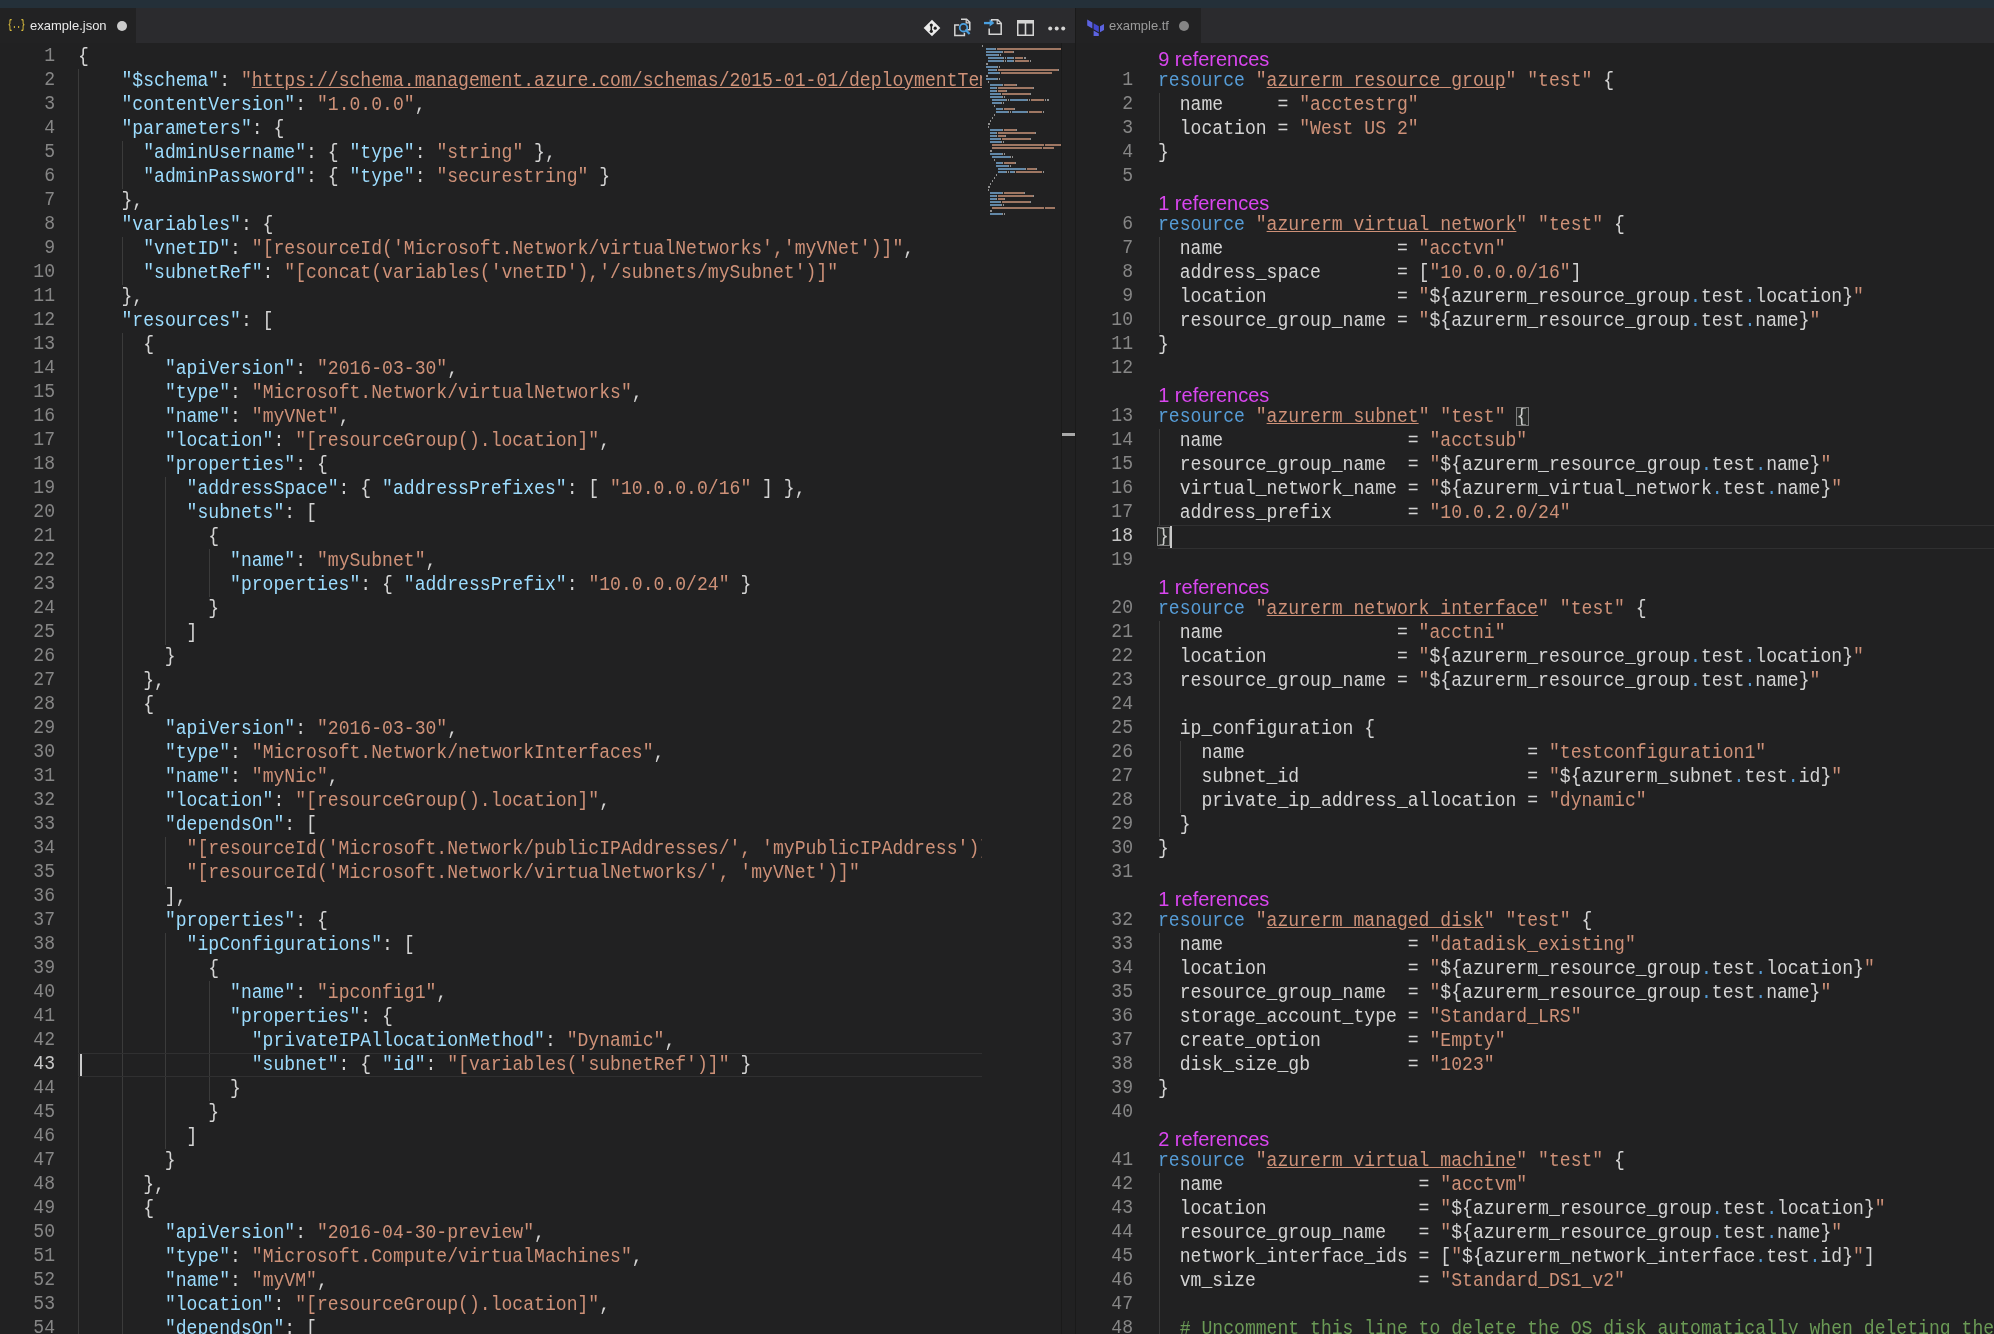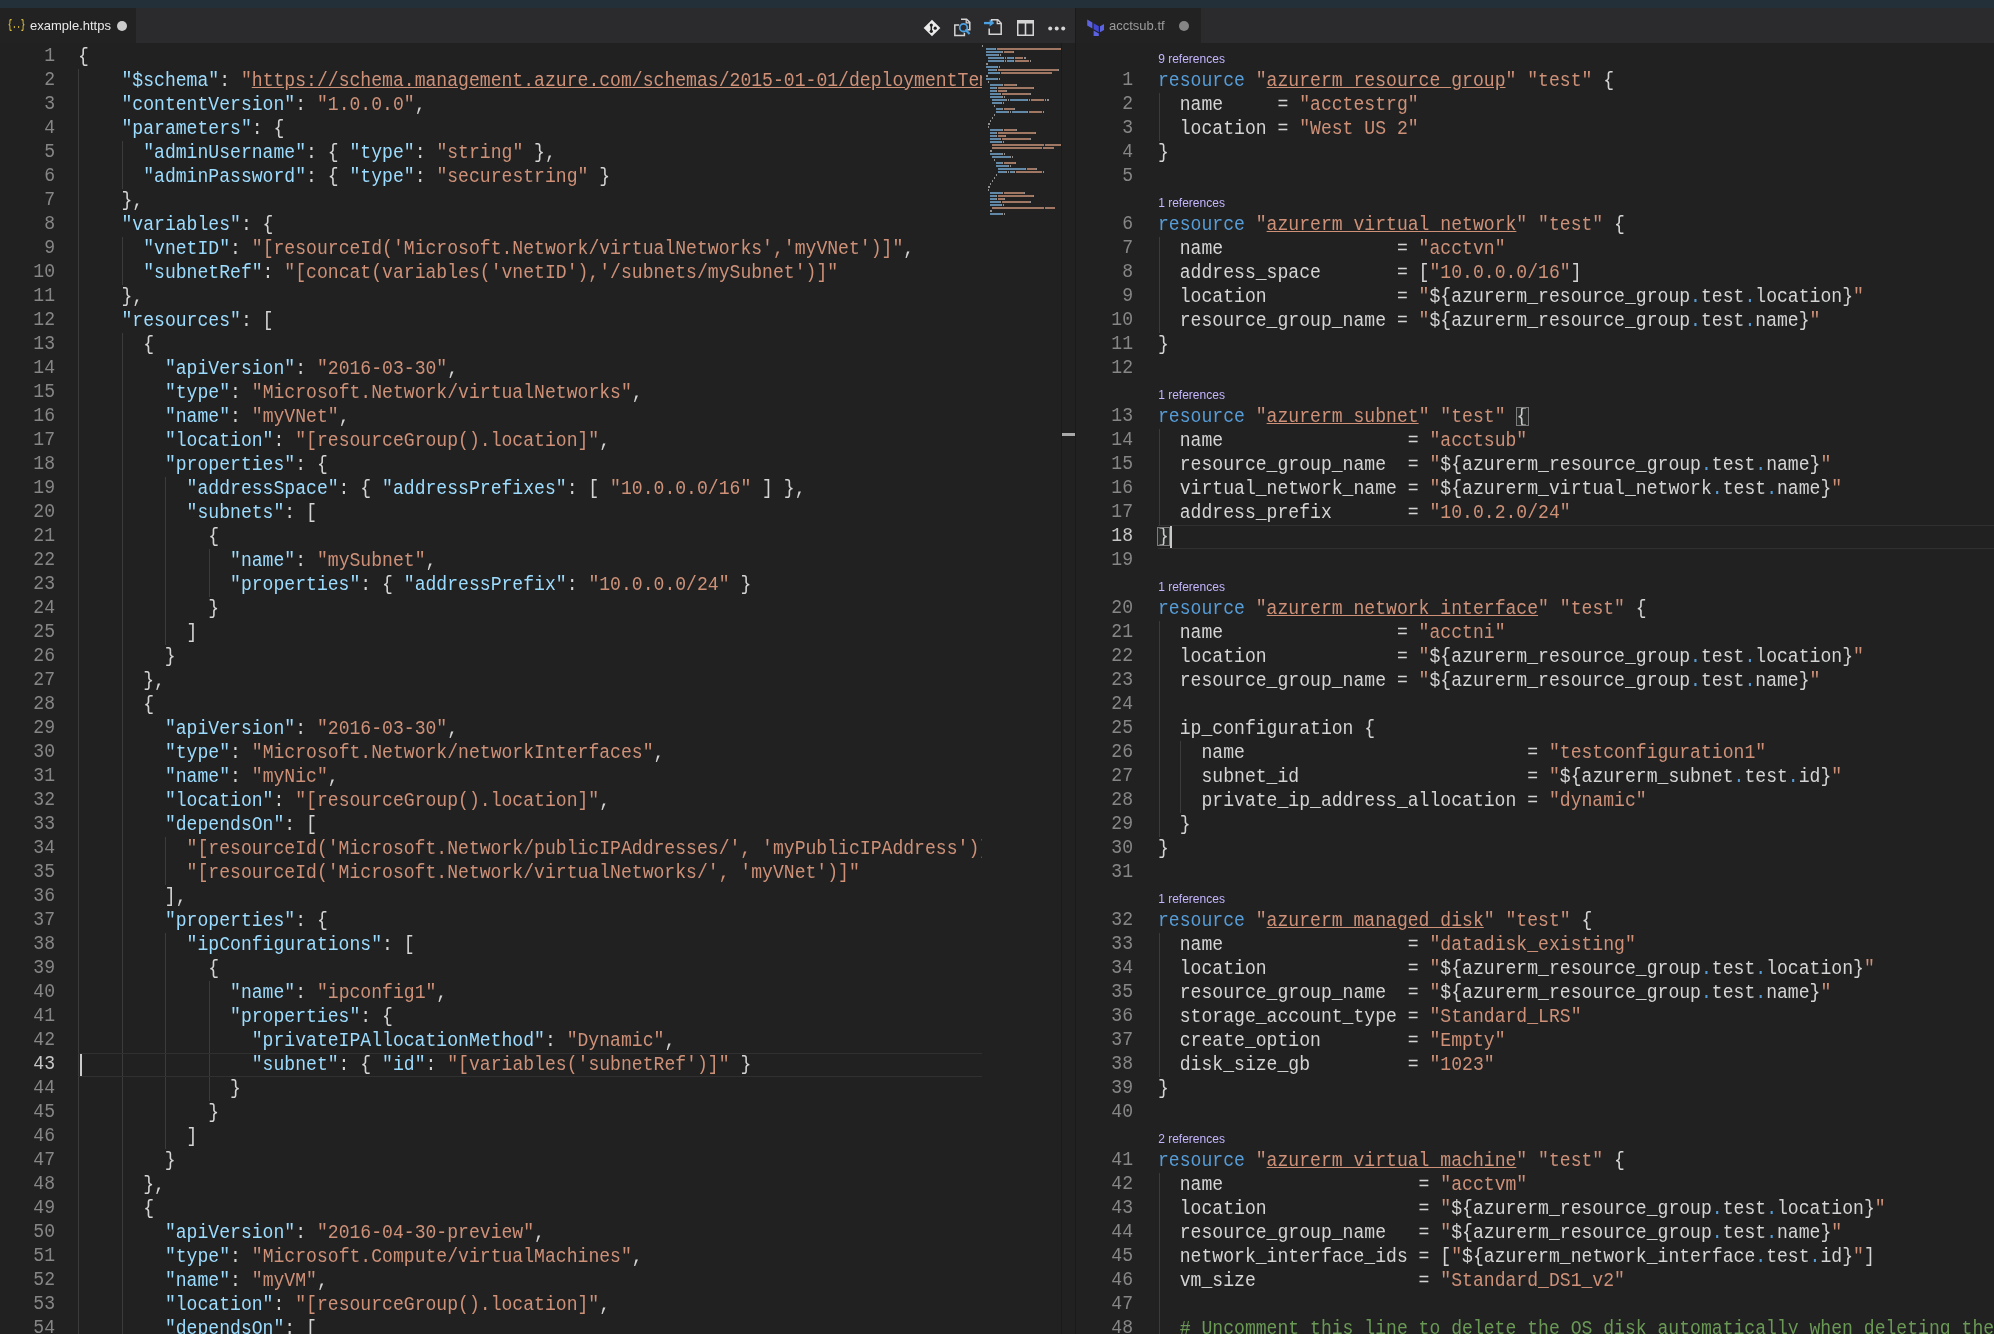--- a/index.html
+++ b/index.html
@@ -1,35 +1,35 @@
 <!DOCTYPE html>
 <html><head><meta charset="utf-8"><style>
 *{margin:0;padding:0;box-sizing:border-box}
 body{width:1994px;height:1334px;overflow:hidden;background:#212122;font-family:"Liberation Sans",sans-serif;position:relative}
 .mono{font-family:"Liberation Mono",monospace;font-size:19.3px;white-space:pre;transform:scaleX(0.93843);transform-origin:0 0;position:relative;top:-1px}
 .row{position:absolute;height:24px;line-height:24px;white-space:pre}
 .num{position:absolute;height:24px;line-height:24px;color:#868686;font-family:"Liberation Mono",monospace;font-size:19.3px;text-align:right;transform:scaleX(0.93843);transform-origin:100% 0;margin-top:-1px}
-.cl{position:absolute;height:24px;line-height:28px;color:#c4b5fd;font-size:12px}
+.cl{position:absolute;height:24px;line-height:28px;color:#d946ef;font-size:20px}
 </style></head><body>
 <div style="position:absolute;left:0;top:0;width:1994px;height:8px;background:#243039"></div>
 <div style="position:absolute;left:0;top:8px;width:1994px;height:35px;background:#2b2b2e"></div>
 <div style="position:absolute;left:0;top:8px;width:136px;height:35px;background:#222223"></div>
 <div style="position:absolute;left:1076px;top:8px;width:125px;height:35px;background:#222223"></div>
 <svg style="position:absolute;left:7px;top:14px" width="20" height="20" viewBox="0 0 20 20">
     <text x="1" y="14" font-family="Liberation Mono" font-size="13" font-weight="bold" fill="#d7ba3d" textLength="17" lengthAdjust="spacingAndGlyphs">{..}</text>
   </svg>
-<div style="position:absolute;left:30px;top:8px;height:35px;line-height:35px;color:#e9e9e9;font-size:13px">example.https</div>
+<div style="position:absolute;left:30px;top:8px;height:35px;line-height:35px;color:#e9e9e9;font-size:13px">example.json</div>
 <div style="position:absolute;left:117px;top:21px;width:10px;height:10px;border-radius:50%;background:#cccccc"></div>
 <svg style="position:absolute;left:1086px;top:18px" width="18" height="18" viewBox="0 0 18 18">
 <polygon points="1.2,1.5 6.4,4.5 6.4,10.5 1.2,7.5" fill="#5c63e0"></polygon>
 <polygon points="7.6,5.2 12.8,8.2 12.8,14.2 7.6,11.2" fill="#4247cf"></polygon>
 <polygon points="14,8.2 18,5.9 18,11.9 14,14.2" fill="#5c63e0"></polygon>
 <polygon points="7.6,12.6 12.8,15.6 12.8,18 7.6,18" fill="#5c63e0"></polygon>
 </svg>
-<div style="position:absolute;left:1109px;top:8px;height:35px;line-height:35px;color:#9b9b9b;font-size:13px">acctsub.tf</div>
+<div style="position:absolute;left:1109px;top:8px;height:35px;line-height:35px;color:#9b9b9b;font-size:13px">example.tf</div>
 <div style="position:absolute;left:1179px;top:21px;width:10px;height:10px;border-radius:50%;background:#858585"></div>
 <svg style="position:absolute;left:923px;top:19px" width="18" height="18" viewBox="0 0 18 18">
 <rect x="3.1" y="3.1" width="11.8" height="11.8" transform="rotate(45 9 9)" fill="#ececec"></rect>
 <circle cx="8.3" cy="6.1" r="1.6" fill="#202020"></circle>
     <circle cx="8.3" cy="12.3" r="1.6" fill="#202020"></circle>
 <circle cx="12.2" cy="9.2" r="1.6" fill="#202020"></circle>
 <rect x="7.55" y="6.1" width="1.5" height="6.2" fill="#202020"></rect>
 </svg>
 <svg style="position:absolute;left:952px;top:16px" width="20" height="21" viewBox="0 0 20 21">
 <path d="M9 3.2 h5.6 l3.2 3.2 v7.4 h-4.2" stroke="#d4d4d4" stroke-width="1.5" fill="none"></path>

